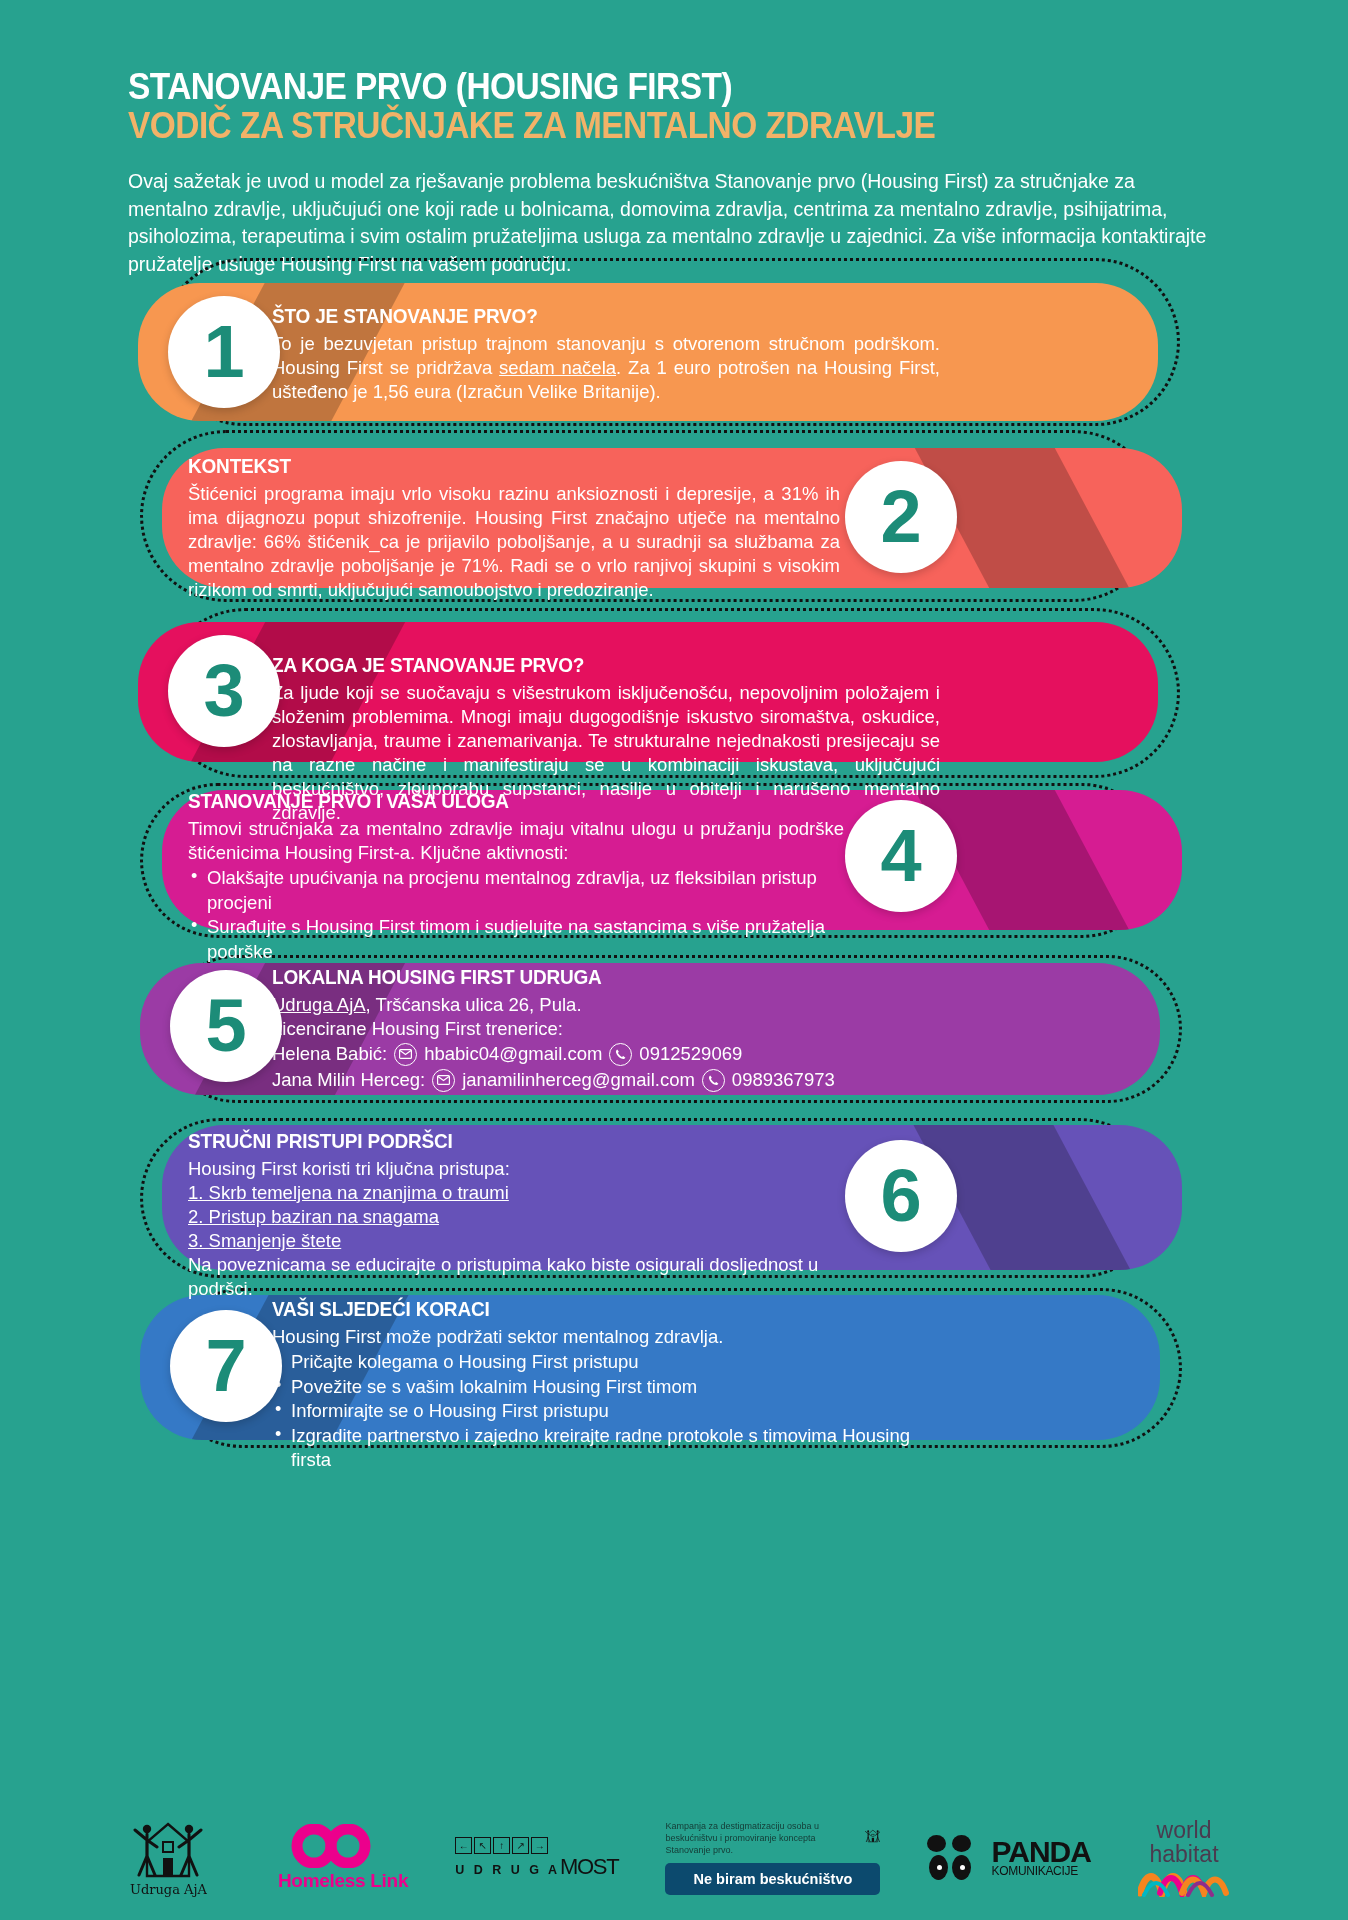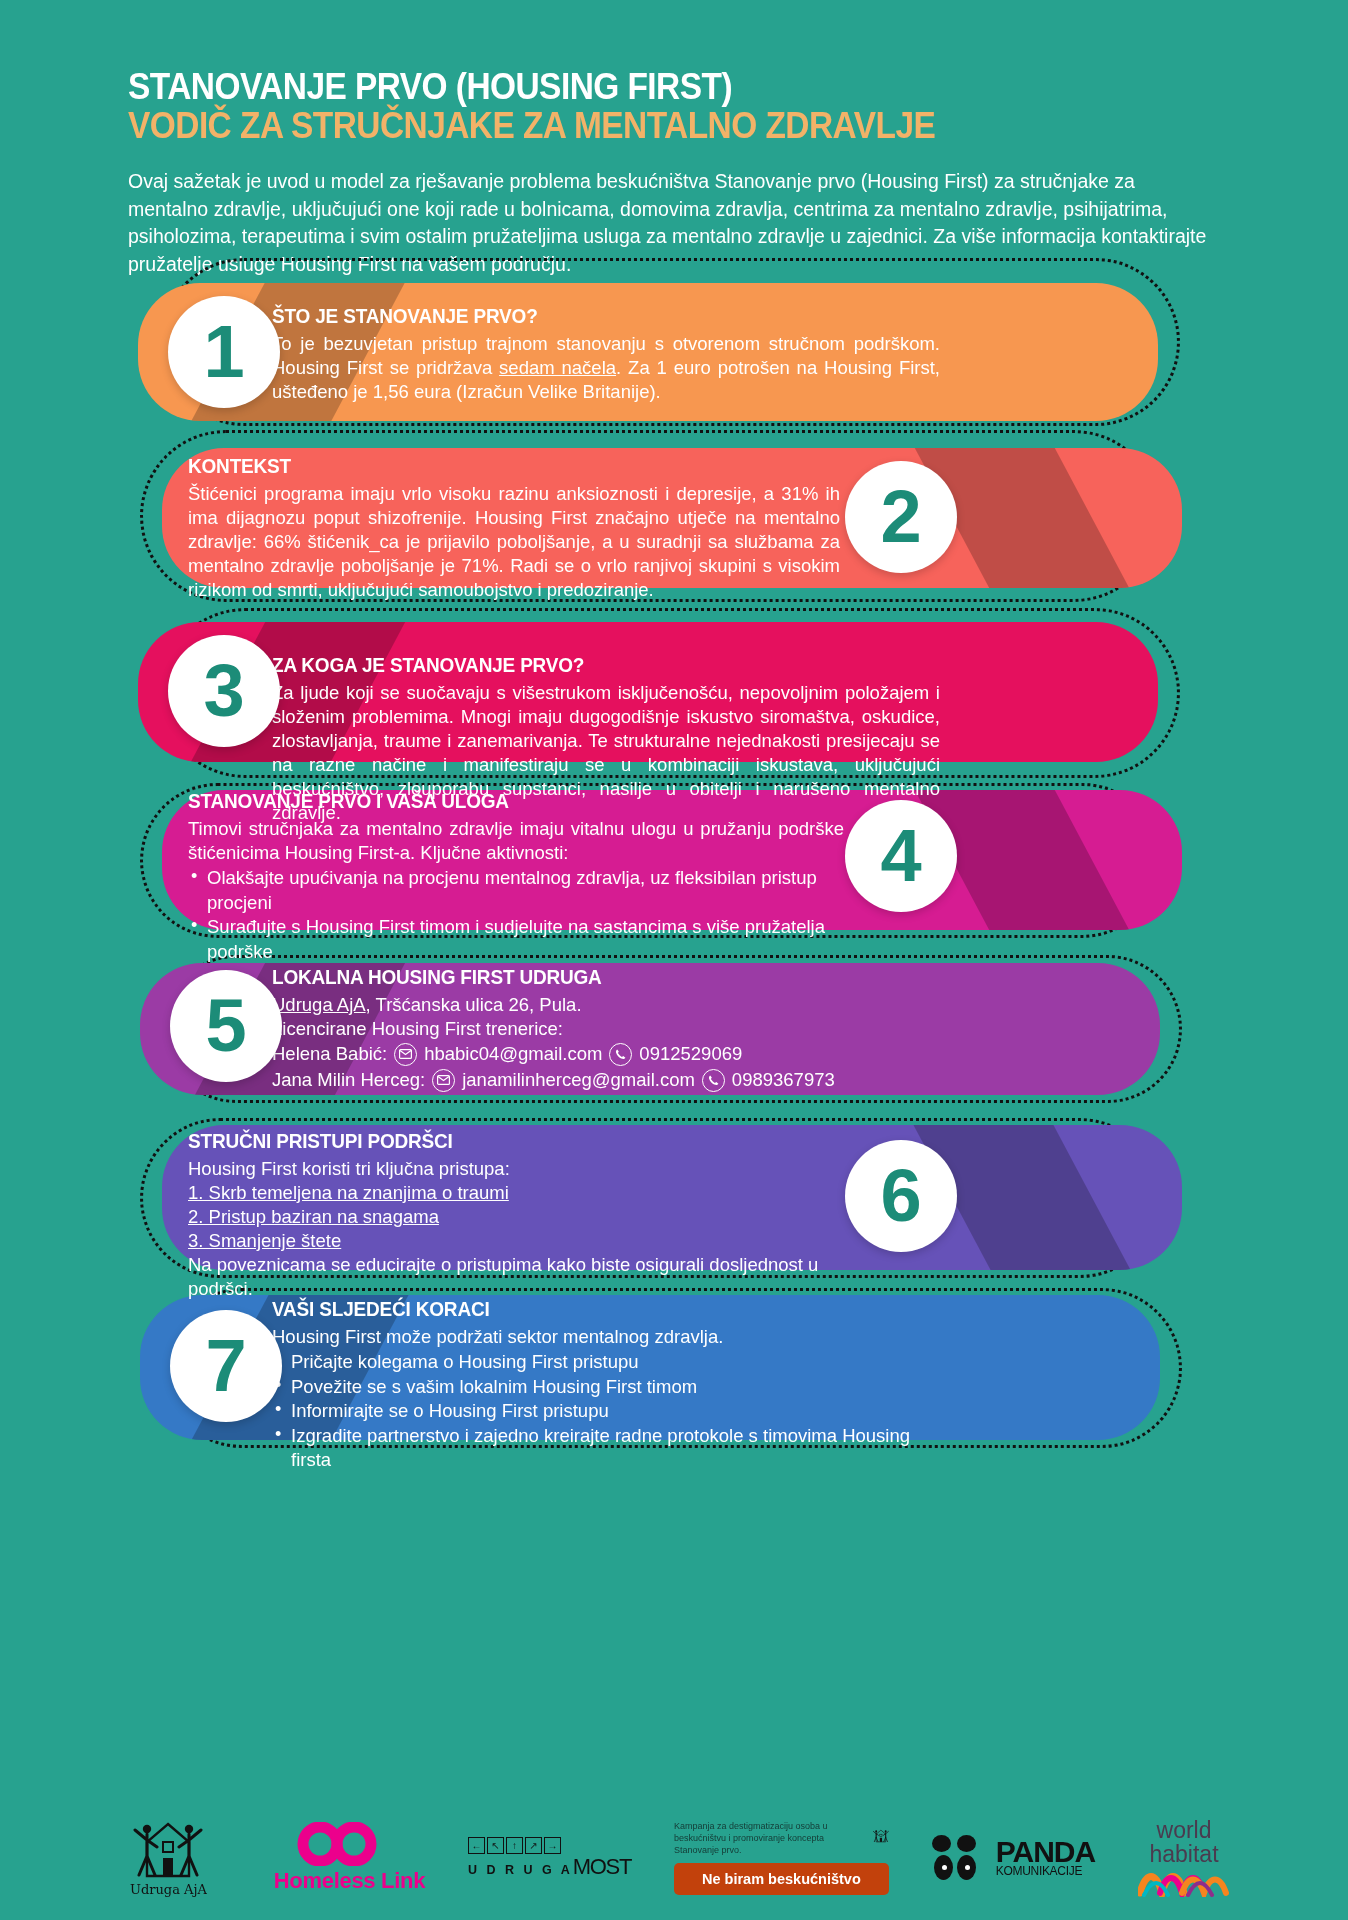--- a/index.html
+++ b/index.html
@@ -150,21 +150,21 @@
     align-items: center;
     justify-content: space-between;
   }
   .logo { display: flex; flex-direction: column; align-items: center; }
 
   .logo-aja-caption {
     font-family: "DejaVu Serif", serif;
     font-size: 13px; color: #111; margin-top: 2px;
   }
   .hl-text {
-    color: #EC008C; font-size: 22px; font-weight: bold; margin-top: 2px;
+    color: #EC008C; font-size: 19px; font-weight: bold; margin-top: 2px;
     letter-spacing: -0.3px;
     margin-left: 24px;
   }
   .most-wrap { display: flex; flex-direction: column; align-items: flex-start; }
   .most-arrows { display: flex; gap: 2px; }
   .most-arrow {
     width: 17px; height: 17px; border: 1.6px solid #111;
     display: flex; align-items: center; justify-content: center;
     font-size: 10px; color: #111;
   }
@@ -172,21 +172,21 @@
   .most-udruga {
     font-size: 12.5px; font-weight: bold; letter-spacing: 3px; color: #111;
   }
   .most-big { font-size: 22px; font-weight: normal; color: #111; letter-spacing: -1.3px; }
 
   .campaign { display: flex; flex-direction: column; width: 215px; }
   .campaign-top { display: flex; align-items: flex-start; gap: 24px; }
   .campaign-text { font-size: 9px; line-height: 1.32; color: #143c36; }
   .campaign-btn {
     margin-top: 6px;
-    background: #c2410c;
+    background: #0c4a6e;
     color: #fff;
     font-size: 14.5px;
     font-weight: bold;
     padding: 8px 12px;
     border-radius: 5px;
     text-align: center;
   }
 
   .panda { display: flex; align-items: center; gap: 6px; }
   .panda-paws { position: relative; width: 58px; height: 46px; }

